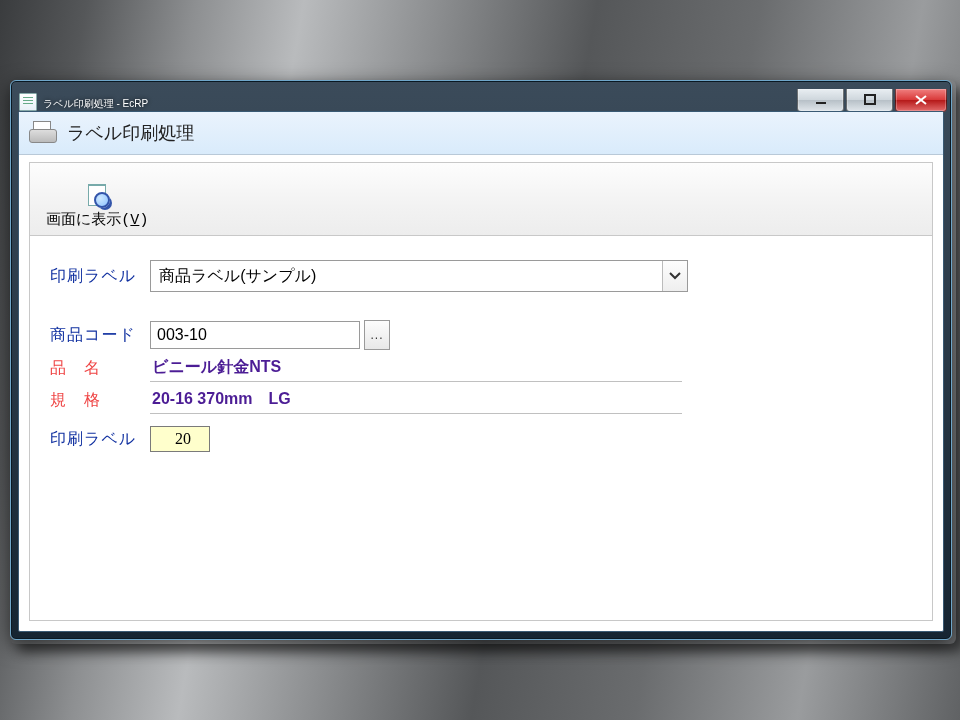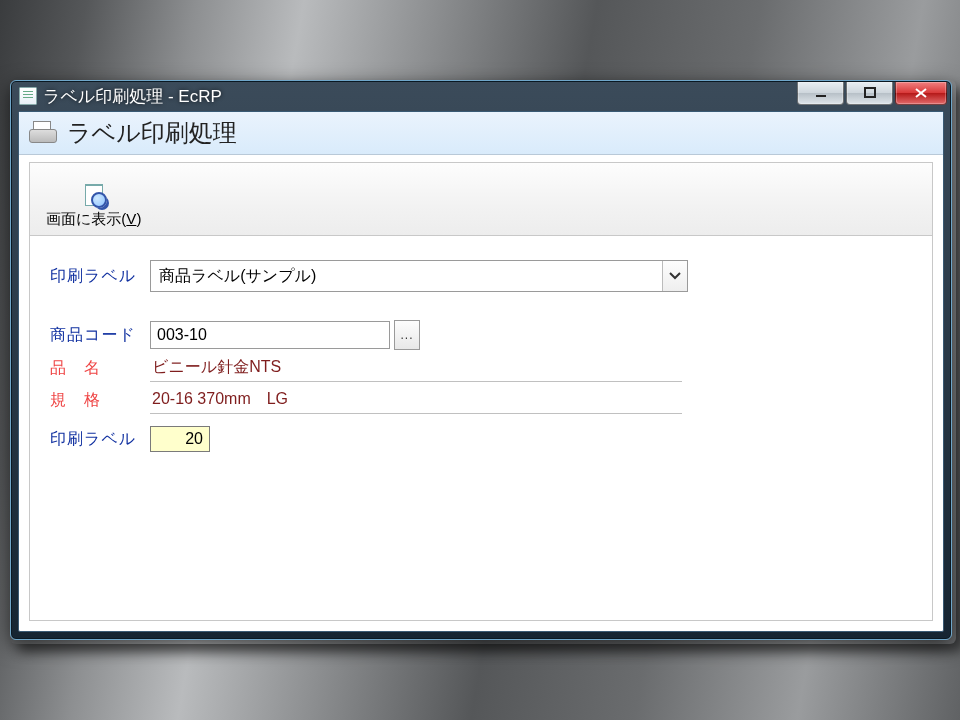--- a/index.html
+++ b/index.html
@@ -36,24 +36,24 @@
     top: 80px;
     width: 946px;
     height: 564px;
     border-radius: 6px;
     box-shadow: 8px 8px 12px rgba(0,0,0,0.45);
     pointer-events: none;
   }
   .titlebar {
     height: 30px;
     display: flex;
-    align-items: center;
+    align-items: flex-end;
     padding: 0 4px 0 8px;
     color: #ffffff;
-    font-size: 17px;
+    font-size: 10px;
     text-shadow: 0 0 4px rgba(0,0,0,0.8);
   }
   .titlebar .title-icon {
     width: 16px; height: 16px;
     margin-right: 6px;
     background: linear-gradient(#fff,#e8f0f8);
     border: 1px solid #8aa;
     border-radius: 1px;
     position: relative;
   }
@@ -89,21 +89,21 @@
     border-radius: 2px;
   }
   
   .form-header {
     height: 42px;
     background: linear-gradient(#eaf3fd, #d9ebfb);
     border-bottom: 1px solid #b9c9d8;
     display:flex;
     align-items:center;
     padding-left:10px;
-    font-size:24px;
+    font-size:18px;
     color:#222;
   }
   .form-header .printer-ic {
     width:28px; height:24px; margin-right:10px; position:relative;
   }
   .form-header .printer-ic::before {
     content:""; position:absolute; left:4px; top:0; width:16px; height:8px;
     background:#fff; border:1px solid #888;
   }
   .form-header .printer-ic::after {
@@ -122,21 +122,21 @@
     background: linear-gradient(#fdfdfd, #f2f2f2 60%, #ededed);
     border-bottom: 1px solid #c8c8c8;
     display:flex;
     align-items:flex-end;
     gap: 34px;
     padding: 0 0 6px 16px;
     font-size: 15px;
     color:#000;
   }
   .tbtn { display:flex; flex-direction:column; align-items:center; cursor:default; }
-  .tbtn .tlabel { text-decoration: none; }
+  .tbtn .tlabel { text-decoration: none; font-family: Liberation Mono, monospace; }
   .tbtn .tlabel u {} 
   .tbtn .ticon { width:26px; height:26px; position:relative; margin-bottom:2px; }
   .ticon.preview::before {
     content:""; position:absolute; left:4px; top:2px; width:16px; height:20px;
     background:#fff; border:1px solid #7aa;
     box-shadow: inset 0 4px 0 -3px #7aa, inset 0 8px 0 -7px #7aa, inset 0 12px 0 -11px #7aa;
   }
   .ticon.preview::after {
     content:""; position:absolute; right:0; bottom:0; width:12px; height:12px;
     border:2px solid #35a; border-radius:50%;
@@ -174,44 +174,45 @@
     display:flex; align-items:center; justify-content:center;
     border-left:1px solid #bbb;
     background:linear-gradient(#fdfdfd,#eee);
   }
   .select-arrow svg { display:block; }
   .text-input {
     height:28px; border:1px solid #9a9a9a; background:#fff;
     padding:0 6px; font-size:16px; font-family:inherit;
     box-sizing:border-box;
   }
-  .code-input { width: 240px; }
+  .code-input { width: 210px; }
   .browse-btn {
     width:24px; height:28px; margin-left:4px;
     border:1px solid #9a9a9a;
     background:linear-gradient(#fdfdfd,#e8e8e8);
     display:flex; align-items:center; justify-content:center;
     font-size:12px; letter-spacing:1px; color:#333;
   }
   .ro-field {
     flex:1;
     max-width:528px;
     border-bottom:1px solid #c0c0c0;
     padding: 3px 2px 3px 2px;
     font-size:16px;
-    color:#7f1d1d;
+    color:#4c1d95;
+    font-weight:bold;
   }
   .copies-input {
     width:60px; height:26px;
     border:1px solid #7a7a7a;
     background:#ffffcc;
     text-align:right;
-    padding:0 6px;
+    padding:0 18px;
     font-size:16px;
-    font-family:Liberation Sans, sans-serif;
+    font-family:Liberation Serif, serif;
     box-sizing:border-box;
   }
   .spacer { height: 24px; }
 </style>
 </head>
 <body>
 
 <div class="desktop">
 
   <div class="window-shadow"></div>

